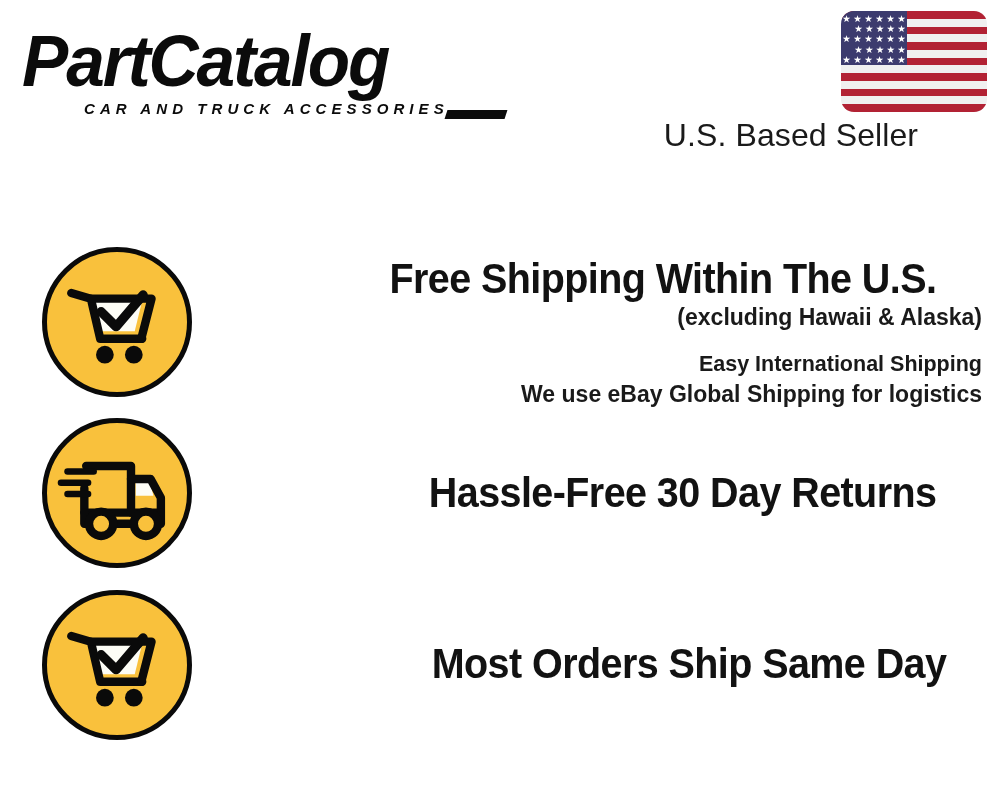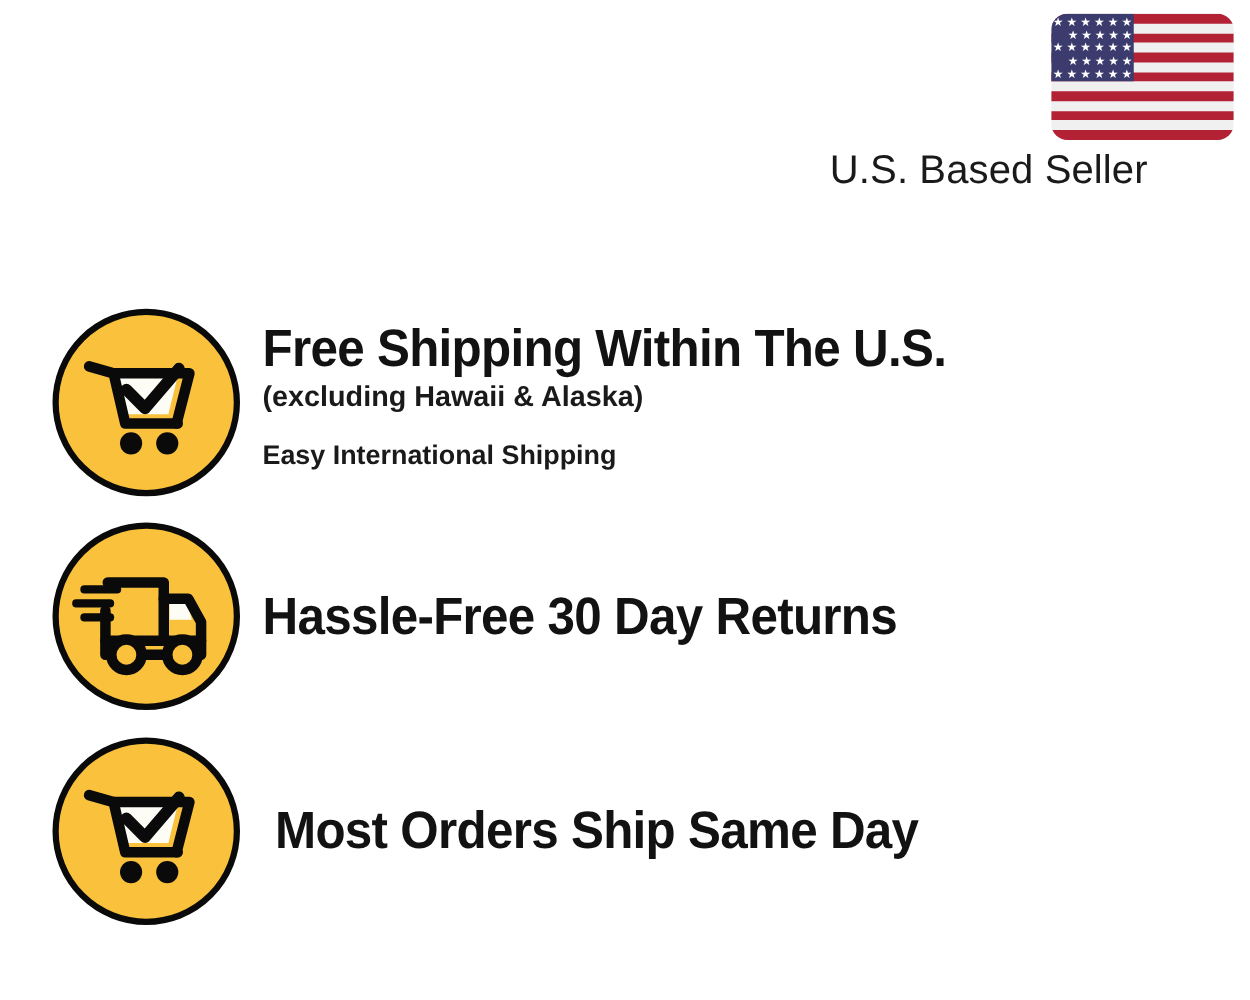--- a/index.html
+++ b/index.html
@@ -154,22 +154,23 @@
   }
   .feature-icon svg {
     position: absolute;
     left: 0;
     top: 0;
     width: 100%;
     height: 100%;
   }
   .feature-text {
     position: absolute;
-    left: 210px;
+    left: 222px;
     width: 760px;
+    text-align: right;
   }
   .feature-title {
     font-family: "Liberation Sans", sans-serif;
     font-weight: bold;
     font-size: 42px;
     line-height: 46px;
     letter-spacing: -0.6px;
     color: #121212;
     white-space: nowrap;
     transform: scaleX(0.94);
@@ -200,20 +201,25 @@
 
   #row-same-day           { top: 420px; }
   #row-same-day .feature-icon { top: 0px; }
   #row-same-day .feature-text { top: 51px; margin-left: 10px; }
 </style>
 </head>
 <body>
 
 <div id="header">
 
+  <div id="brand-logo">
+    <div id="brand-wordmark">PartCatalog</div>
+    <div id="brand-swash"></div>
+    <div id="brand-tagline">CAR AND TRUCK ACCESSORIES</div>
+  </div>
 
   <div id="us-flag">
     <div class="stripe" style="top:0px"></div>
     <div class="stripe" style="top:15.5px"></div>
     <div class="stripe" style="top:31.1px"></div>
     <div class="stripe" style="top:46.6px"></div>
     <div class="stripe" style="top:62.2px"></div>
     <div class="stripe" style="top:77.7px"></div>
     <div class="stripe" style="top:93.2px"></div>
     <div class="canton"></div>
@@ -270,20 +276,21 @@
         <path d="M47 50 L112 50 L101 93" fill="none" stroke="#0a0a0a" stroke-width="9" stroke-linecap="round" stroke-linejoin="round"></path>
         <path d="M58 64 L74 80 L103 46" fill="none" stroke="#0a0a0a" stroke-width="10" stroke-linecap="round" stroke-linejoin="round"></path>
         <circle cx="62" cy="110" r="9.5" fill="#0a0a0a"></circle>
         <circle cx="93" cy="110" r="9.5" fill="#0a0a0a"></circle>
       </svg>
     </div>
     <div class="feature-text">
       <div class="feature-title">Free Shipping Within The U.S.</div>
       <div class="feature-sub">(excluding Hawaii &amp; Alaska)</div>
       <div class="feature-sub strong" style="margin-top:18px">Easy International Shipping</div>
+      <div class="feature-sub">We use eBay Global Shipping for logistics</div>
     </div>
   </div>
 
   <div class="feature-row" id="row-returns">
     <div class="feature-icon">
       <svg viewBox="0 0 150 150" xmlns="http://www.w3.org/2000/svg">
         <polygon points="95,62 110,62 114,78 95,78" fill="#fdfdf6"></polygon>
         <path d="M42 46 L90 46 L90 96 L40 96 L40 70" fill="none" stroke="#0a0a0a" stroke-width="9" stroke-linecap="round" stroke-linejoin="round"></path>
         <path d="M90 60 L111 60 L122 80 L122 96 L90 96" fill="none" stroke="#0a0a0a" stroke-width="9" stroke-linecap="round" stroke-linejoin="round"></path>
         <path d="M40 96 L40 108 L122 108 L122 96" fill="none" stroke="#0a0a0a" stroke-width="9" stroke-linecap="round" stroke-linejoin="round"></path>

